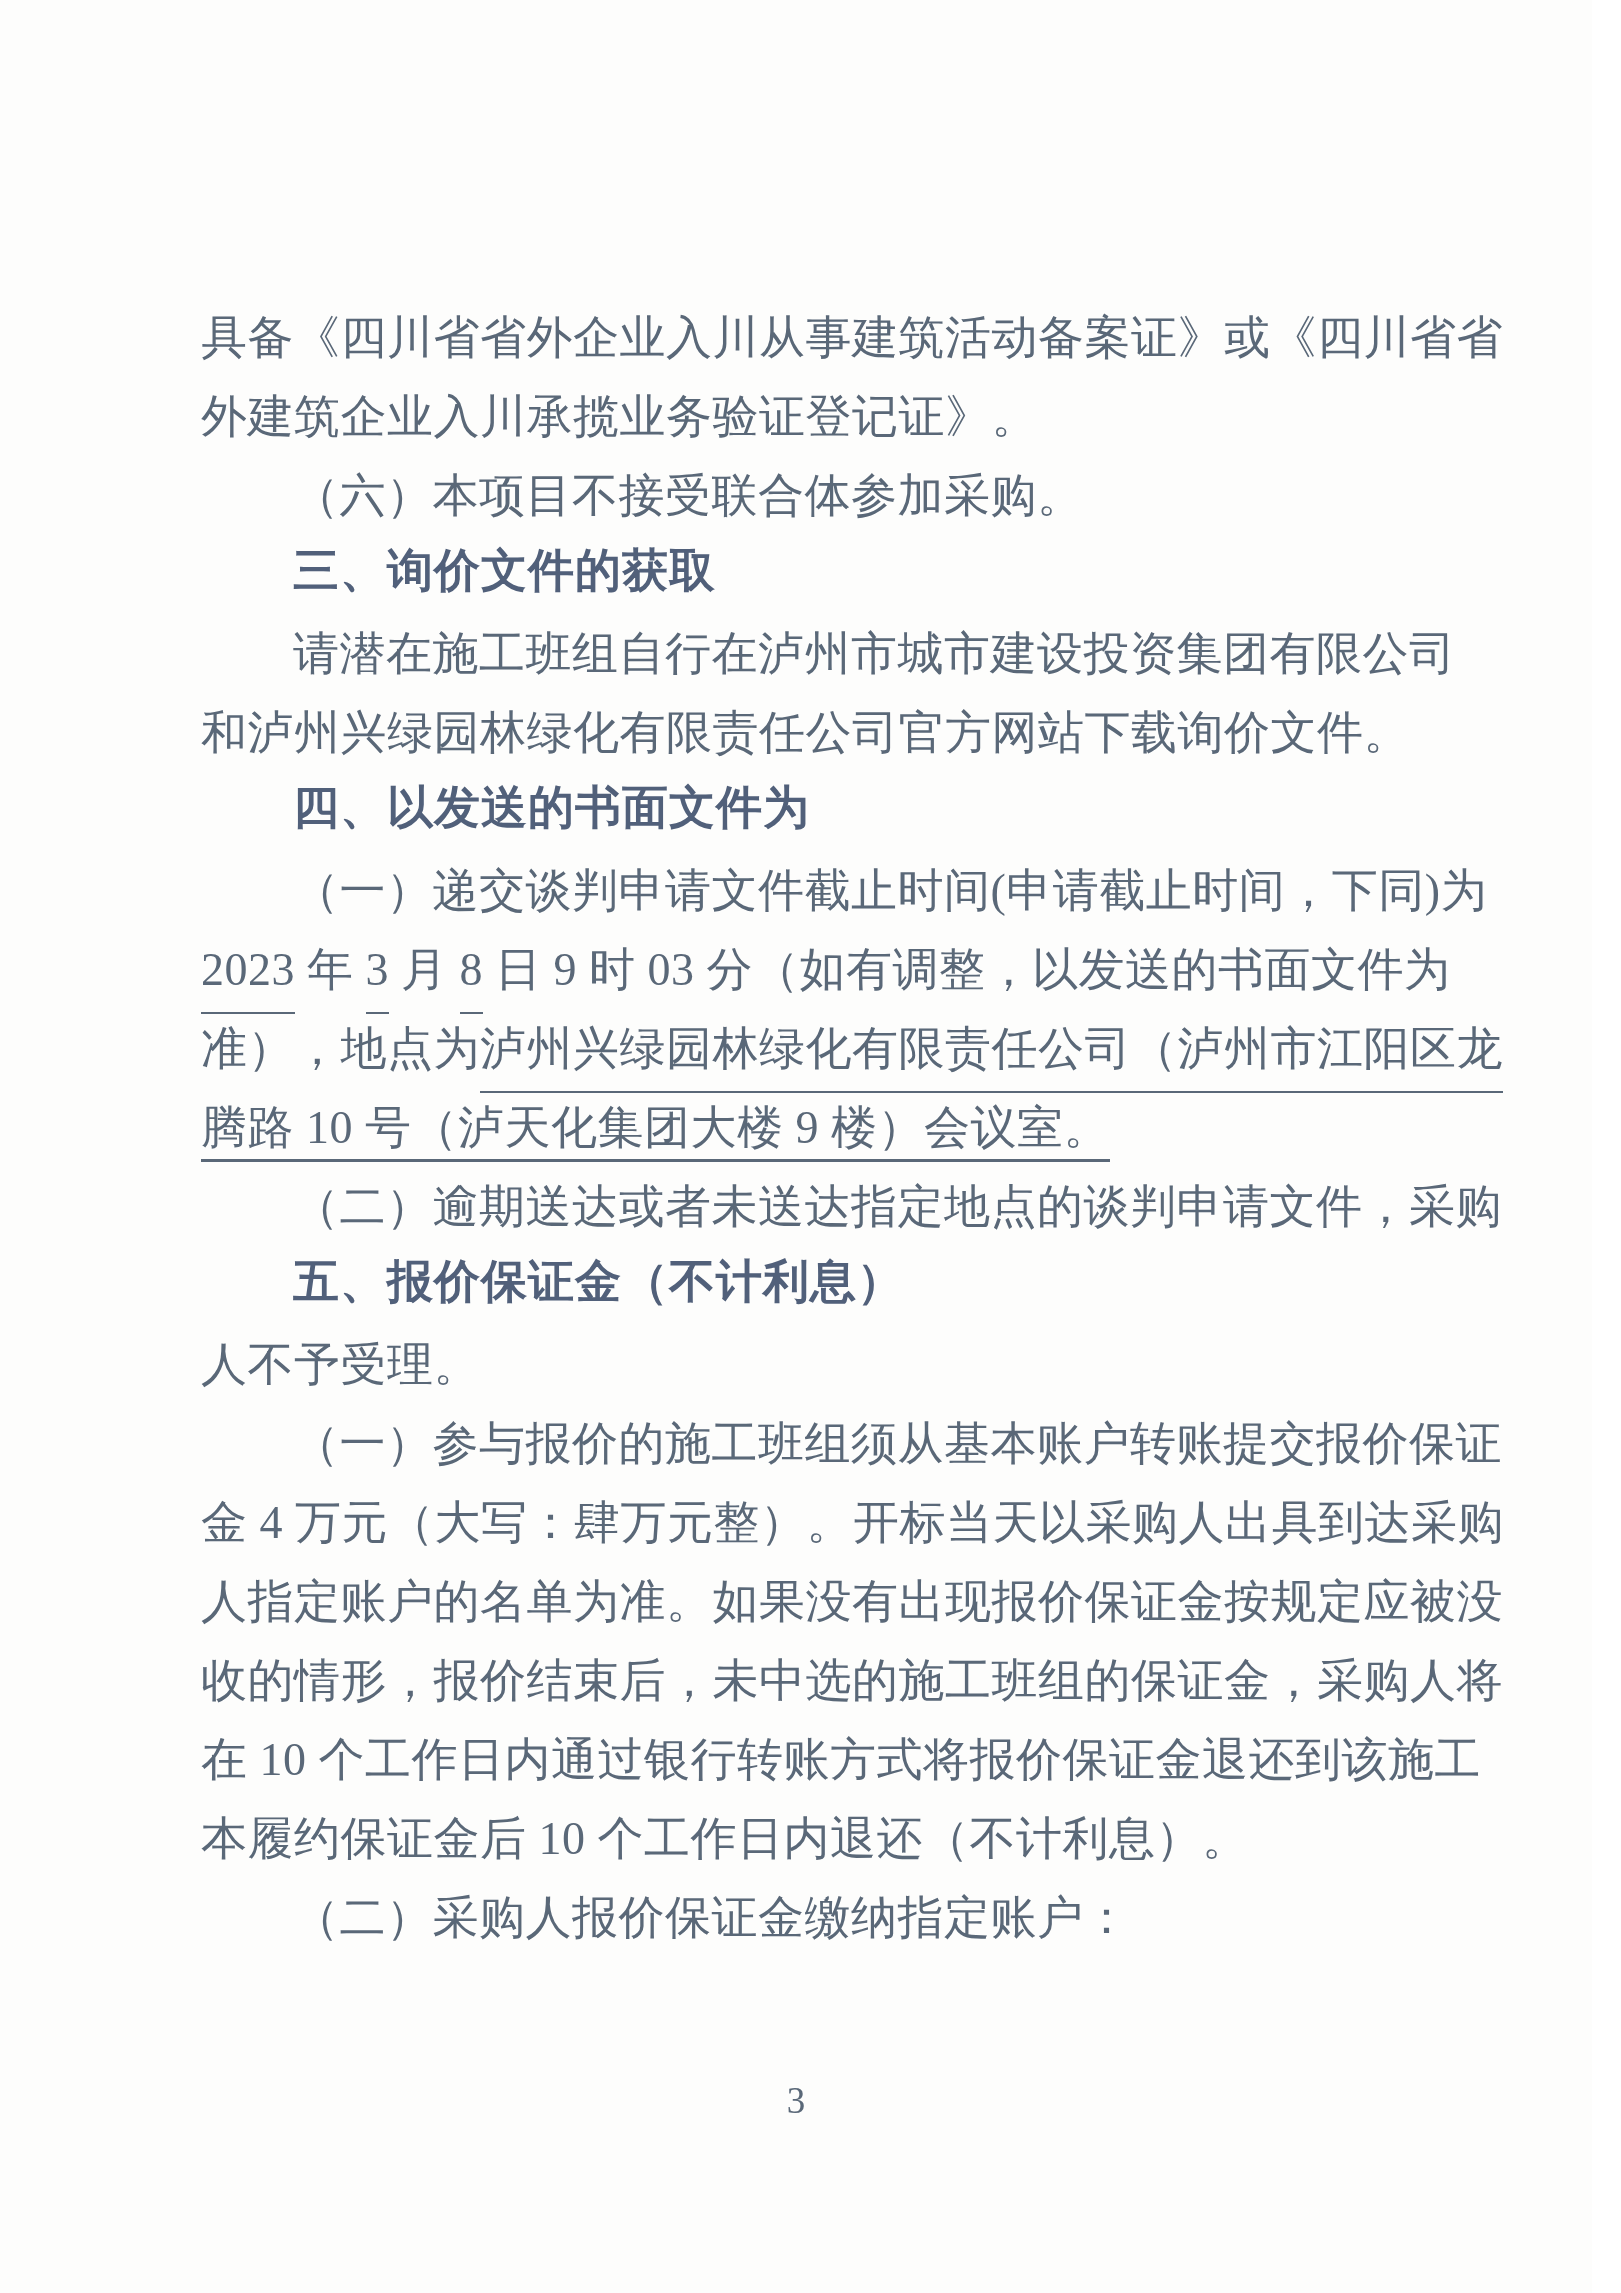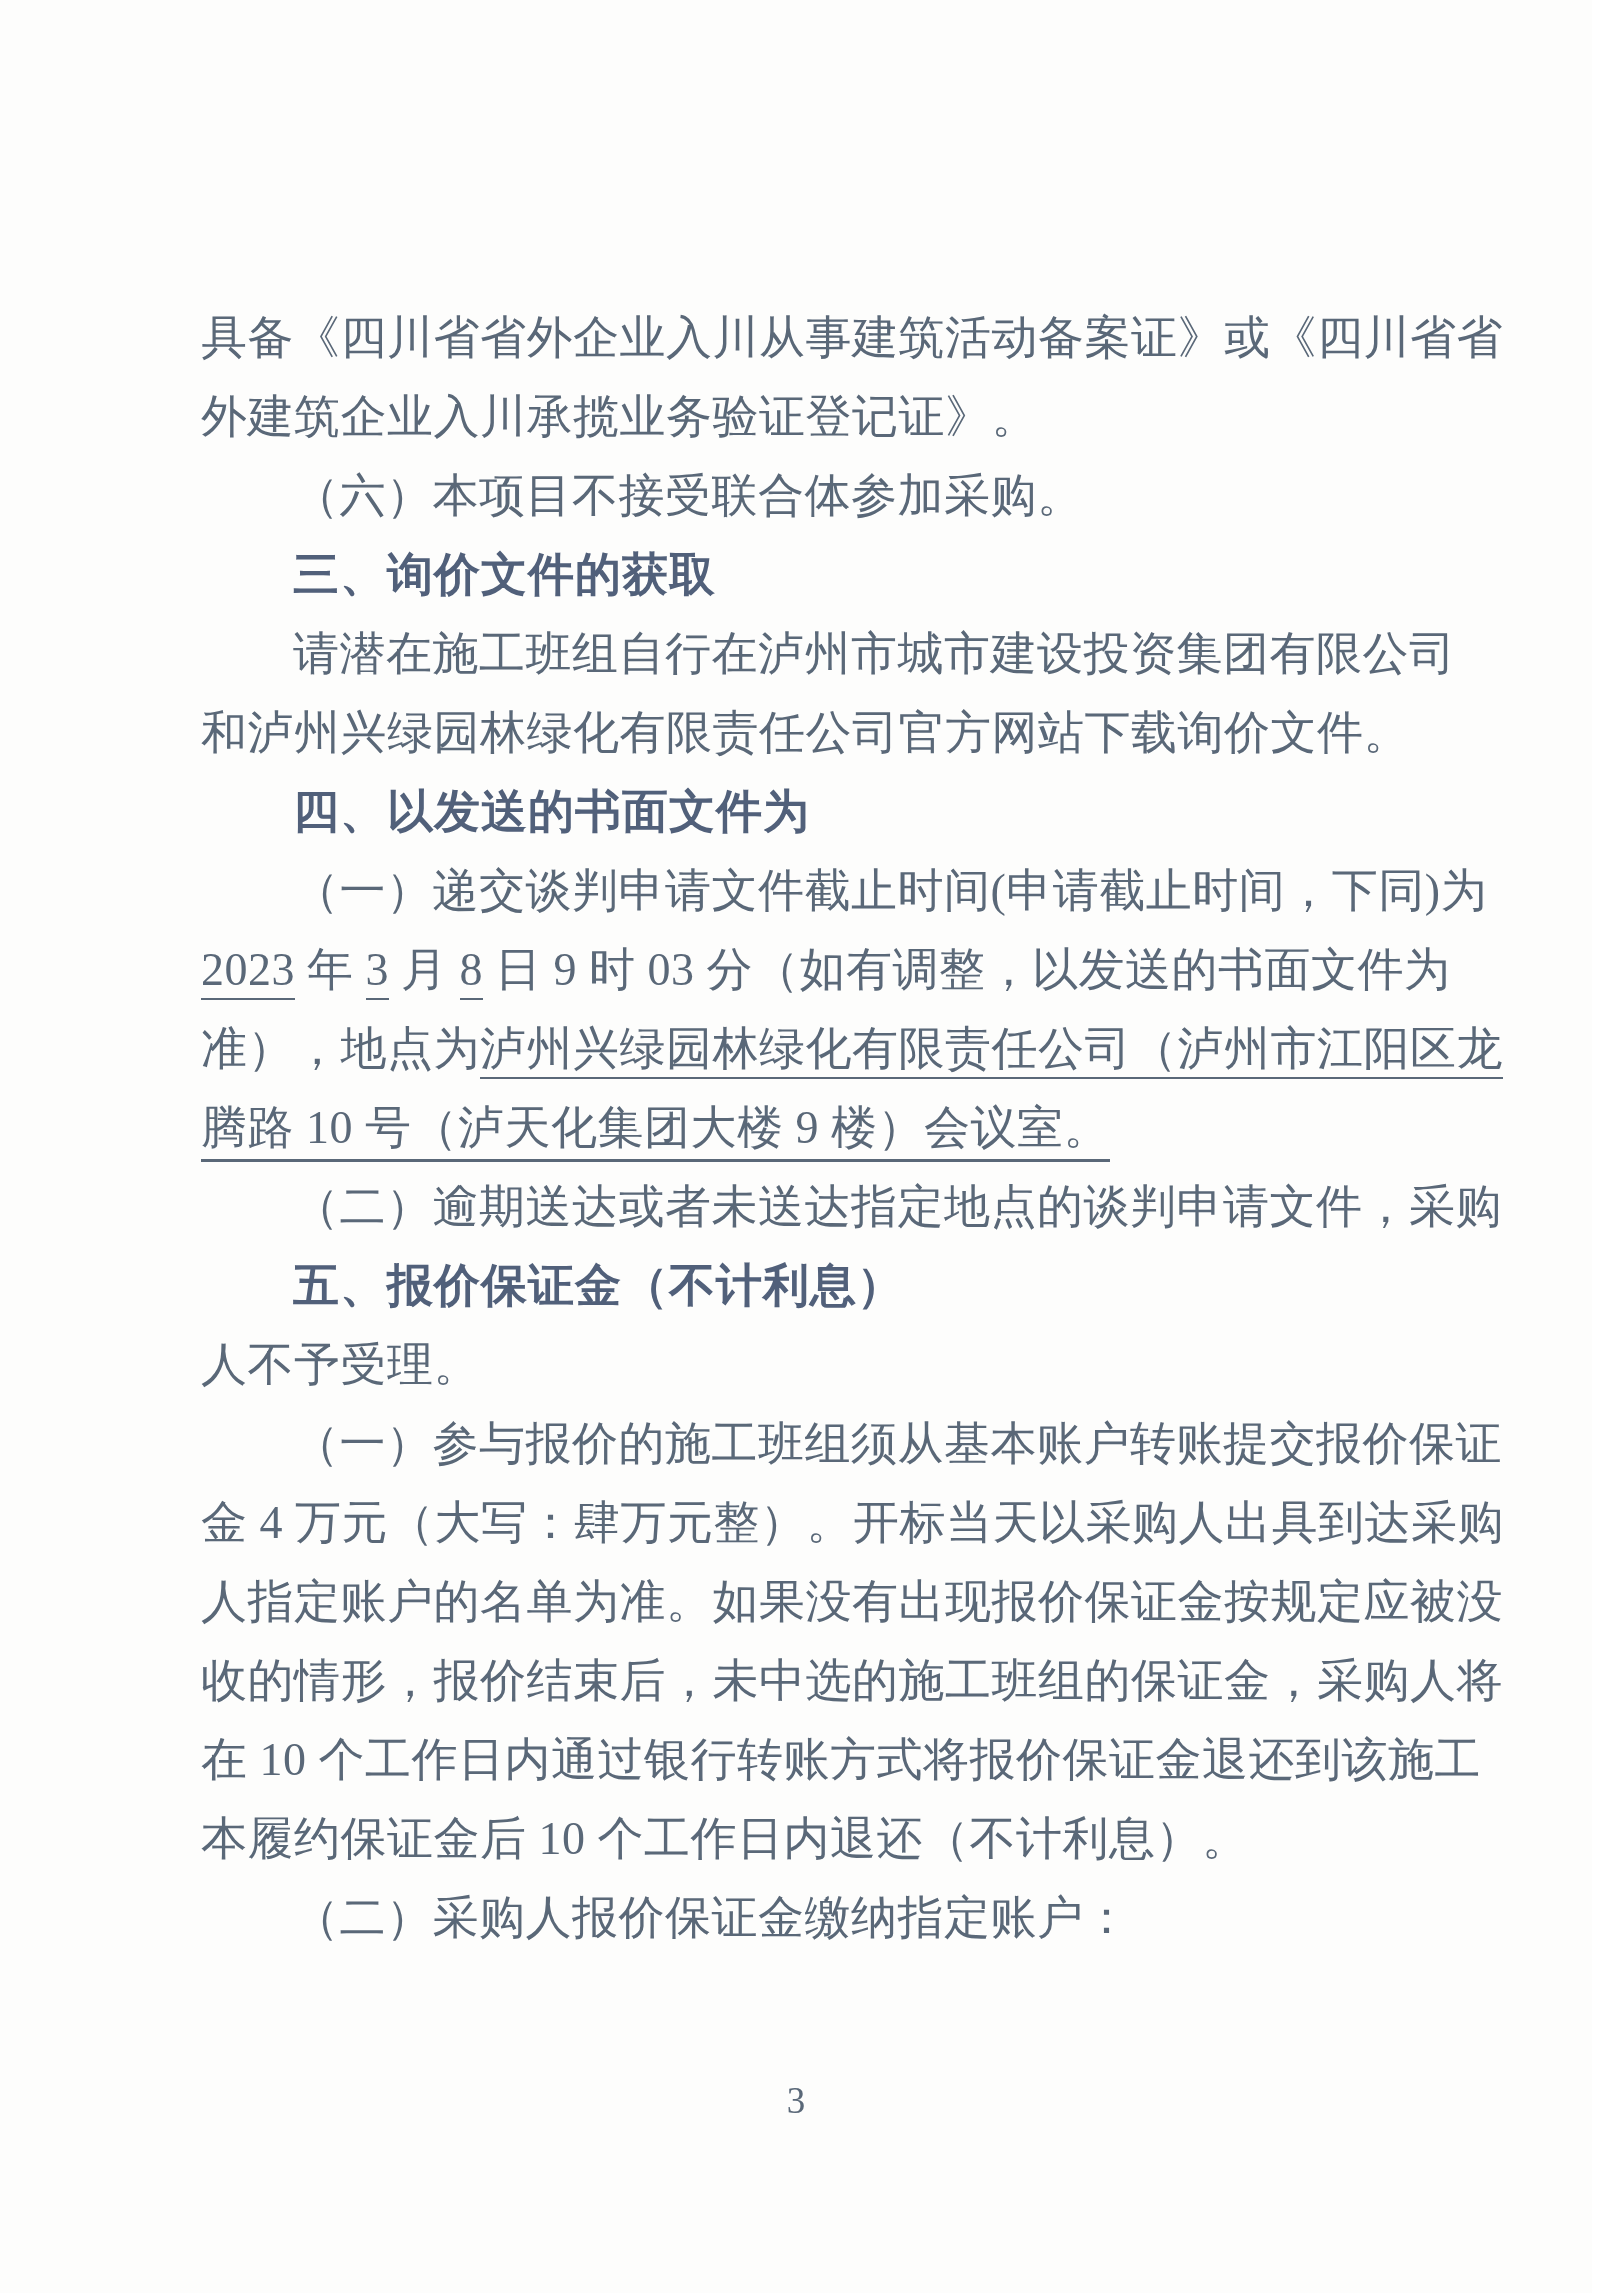--- a/index.html
+++ b/index.html
@@ -26,28 +26,28 @@
     font-size: 46px;
     line-height: 79px;
     height: 79px;
     white-space: pre;
     letter-spacing: 0.5px;
   }
   .line.indent {
     padding-left: 92px;
   }
   .line.heading {
-    font-family: Liberation Serif, serif;
+    font-family: Liberation Mono, monospace;
     font-weight: 700;
     color: var(--ink-heading, #51607a);
     letter-spacing: 1px;
   }
   .u {
     border-bottom: 2.9px solid currentColor;
-    padding-bottom: 3px;
+    padding-bottom: 17px;
   }
   .u.u2 {
     border-bottom-width: 3.9px;
     padding-bottom: 5.9px;
   }
   .page-number {
     position: absolute;
     top: 2076px;
     left: 0;
     width: 100%;

